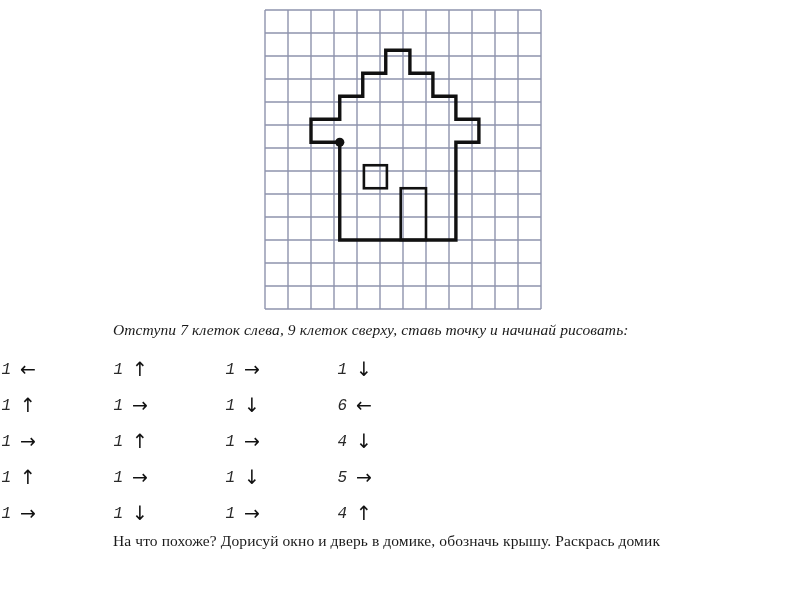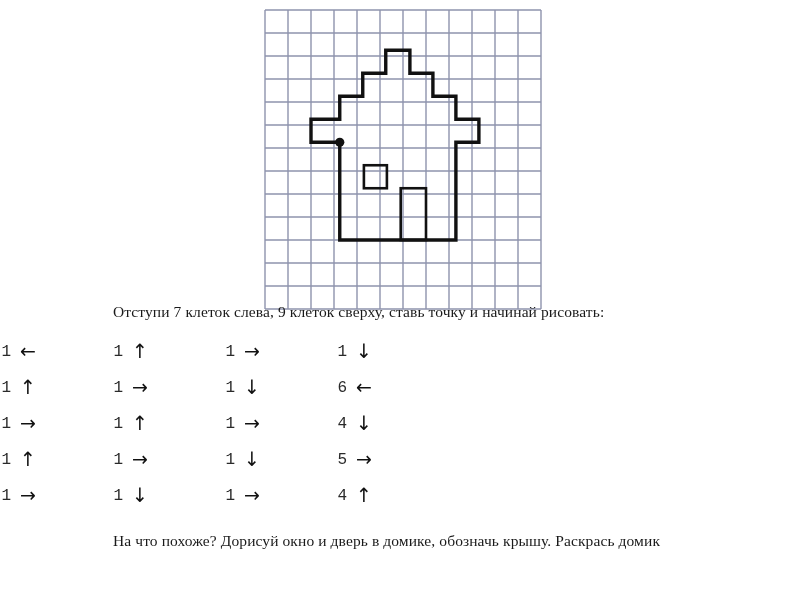--- a/index.html
+++ b/index.html
@@ -28,22 +28,23 @@
   #grid-svg {
     position: absolute;
     left: 0;
     top: 0;
   }
 
   
   #instructions-block {
     position: absolute;
     left: 0;
-    top: 302px;
+    top: 320px;
     width: 655px;
+    font-style: italic;
   }
 
   .lead-line {
     font-size: 15.5px;
     line-height: 1.25;
     padding-left: 113px;
     padding-right: 60px;
     letter-spacing: 0.1px;
     white-space: nowrap;
   }

